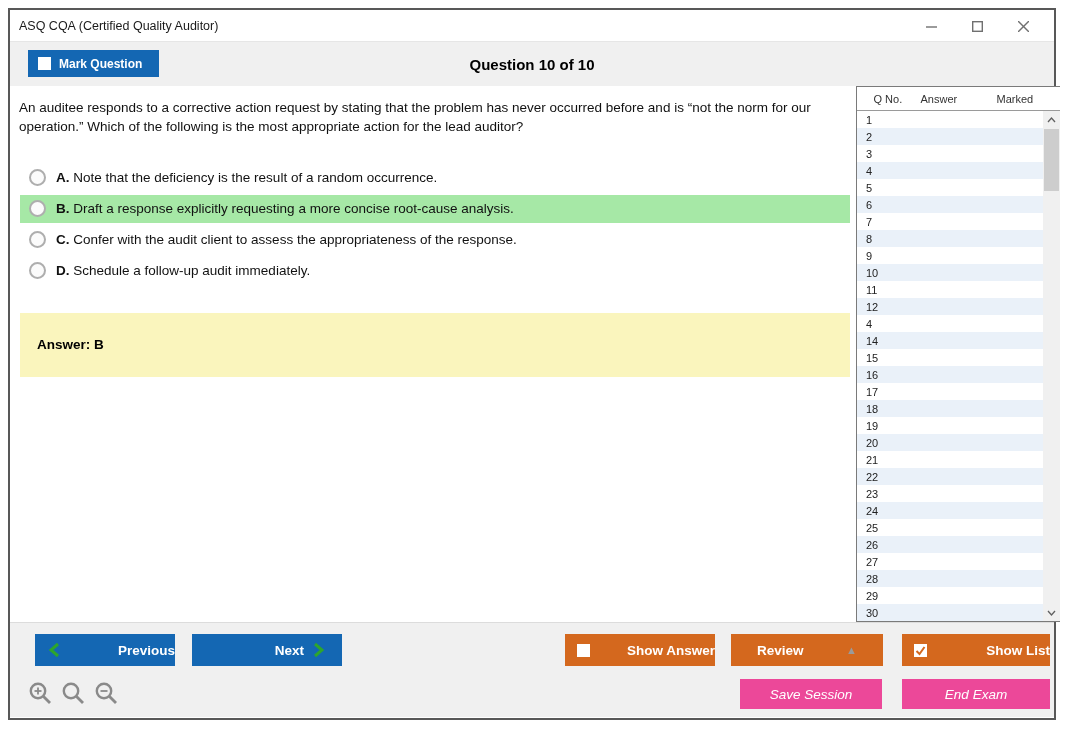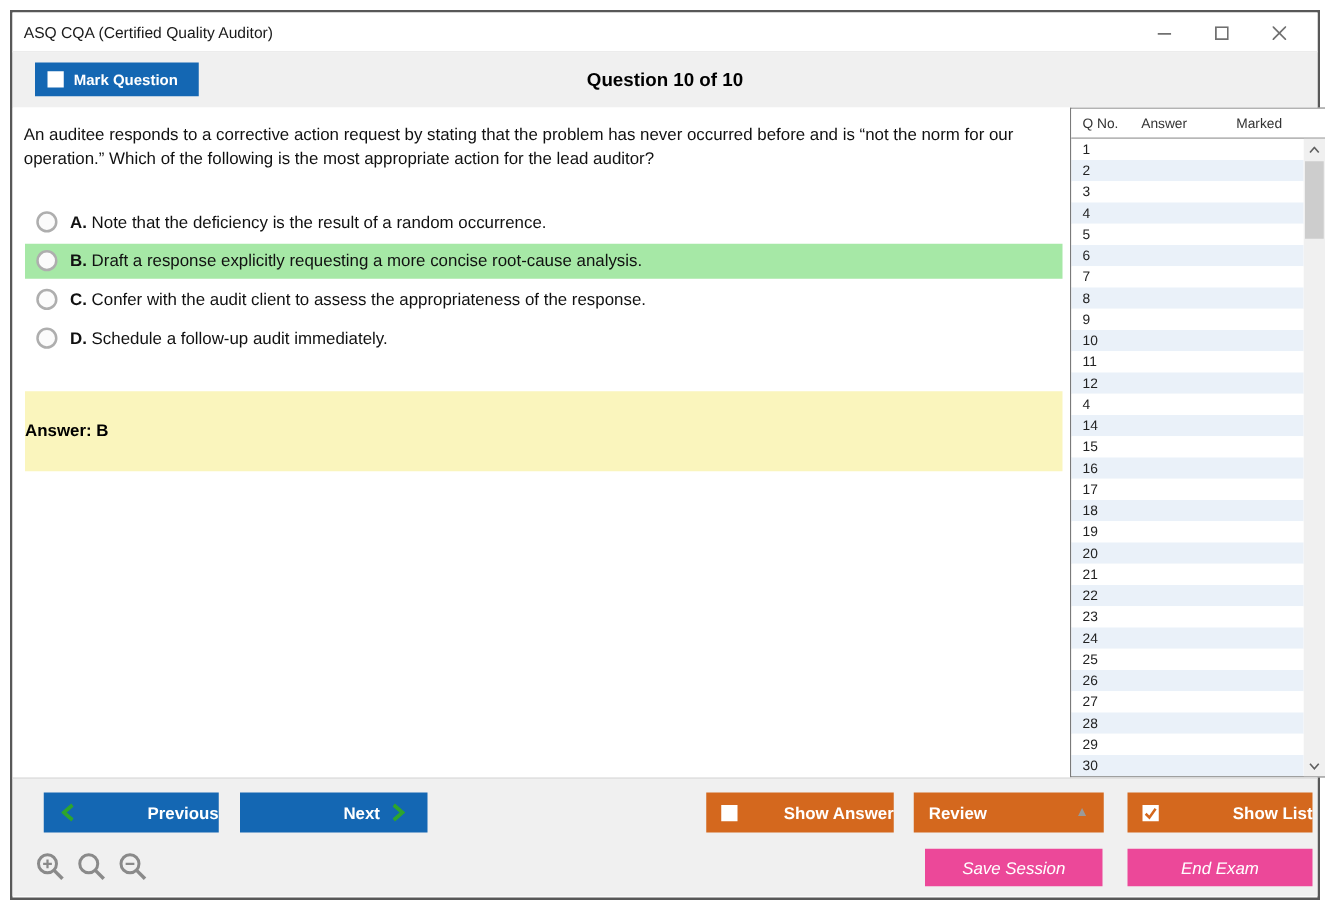--- a/index.html
+++ b/index.html
@@ -40,32 +40,32 @@
   }
   .option-row.correct { background:#a6e8a6; }
   .radio {
     width:17px; height:17px; border-radius:50%;
     background:#fbfbfb; border:2px solid #aeaeae; flex:0 0 auto;
   }
   .option-text { font-size:13.5px; color:#111; }
   .option-letter { font-weight:bold; }
   .answer-box {
     margin:28px 0 0 10px; width:830px; height:64px; background:#faf5bd;
-    display:flex; align-items:center; 
+    display:flex; align-items:center; padding-left:17px;
   }
   .answer-text { font-size:13.5px; font-weight:bold; color:#000; }
   
   .qlist-panel {
     width:204px; background:#ffffff; border-left:1px solid #7a7a7a;
     border-top:1px solid #7a7a7a; border-bottom:1px solid #7a7a7a;
     display:flex; flex-direction:column;
   }
   .qlist-header {
     height:26px; display:flex; align-items:center; font-size:11px; color:#333;
-    border-bottom:1px solid #9a9a9a; background:#fff;
+    border-bottom:1px solid #9a9a9a; background:#fff;justify-content:center;
   }
   .qlist-header .h-qno { width:56px; padding-left:9px; }
   .qlist-header .h-answer { width:76px; }
   .qlist-header .h-marked { width:56px; }
   .qlist-body-wrap { position:relative; flex:1; display:flex; }
   .qlist-body { width:186px; overflow:hidden; }
   .qrow { height:17px; display:flex; align-items:center; font-size:11px; color:#222; background:#ffffff; cursor:pointer; }
   .qrow.alt { background:#eaf1f9; }
   .qrow .qno { width:50px; padding-left:9px; }
   .qrow .qans { width:76px; }
@@ -77,21 +77,21 @@
   .sb-thumb { position:absolute; top:18px; left:1px; width:15px; height:62px; background:#cdcdcd; cursor:pointer; }
   
   .footer { position:relative; height:95px; background:#f0f0f0; border-top:1px solid #dcdcdc; }
   .btn { position:absolute; border:none; cursor:pointer; display:flex; align-items:center; font-size:13.5px; font-weight:bold; color:#fff;justify-content:space-between; }
   .btn-blue { background:#1467b3; }
   .btn-orange { background:#d4681e; }
   .btn-navy { background:#ec4899; font-weight:normal; font-size:13.5px; justify-content:center;font-style:italic; }
   .prev-btn { left:25px; top:11px; width:140px; height:32px; gap:12px; padding-left:14px; }
   .next-btn { left:182px; top:11px; width:150px; height:32px; justify-content:flex-end; gap:10px; padding-right:18px; }
   .show-answer-btn { left:555px; top:11px; width:150px; height:32px; gap:10px; padding-left:12px; }
-  .review-btn { left:721px; top:11px; width:152px; height:32px; justify-content:space-between; padding:0 12px; }
+  .review-btn { left:721px; top:11px; width:152px; height:32px; justify-content:space-between; padding:0 26px; }
   .show-list-btn { left:892px; top:11px; width:148px; height:32px; gap:10px; padding-left:12px; }
   .save-session-btn { left:730px; top:56px; width:142px; height:30px; }
   .end-exam-btn { left:892px; top:56px; width:148px; height:30px; }
   .review-arrow { color:#9a9a9a; font-size:11px; }
   .zoom-icons { position:absolute; left:18px; top:58px; display:flex; gap:7px; }
   .zoom-icons svg { cursor:pointer; }
 </style>
 </head>
 <body>
 

